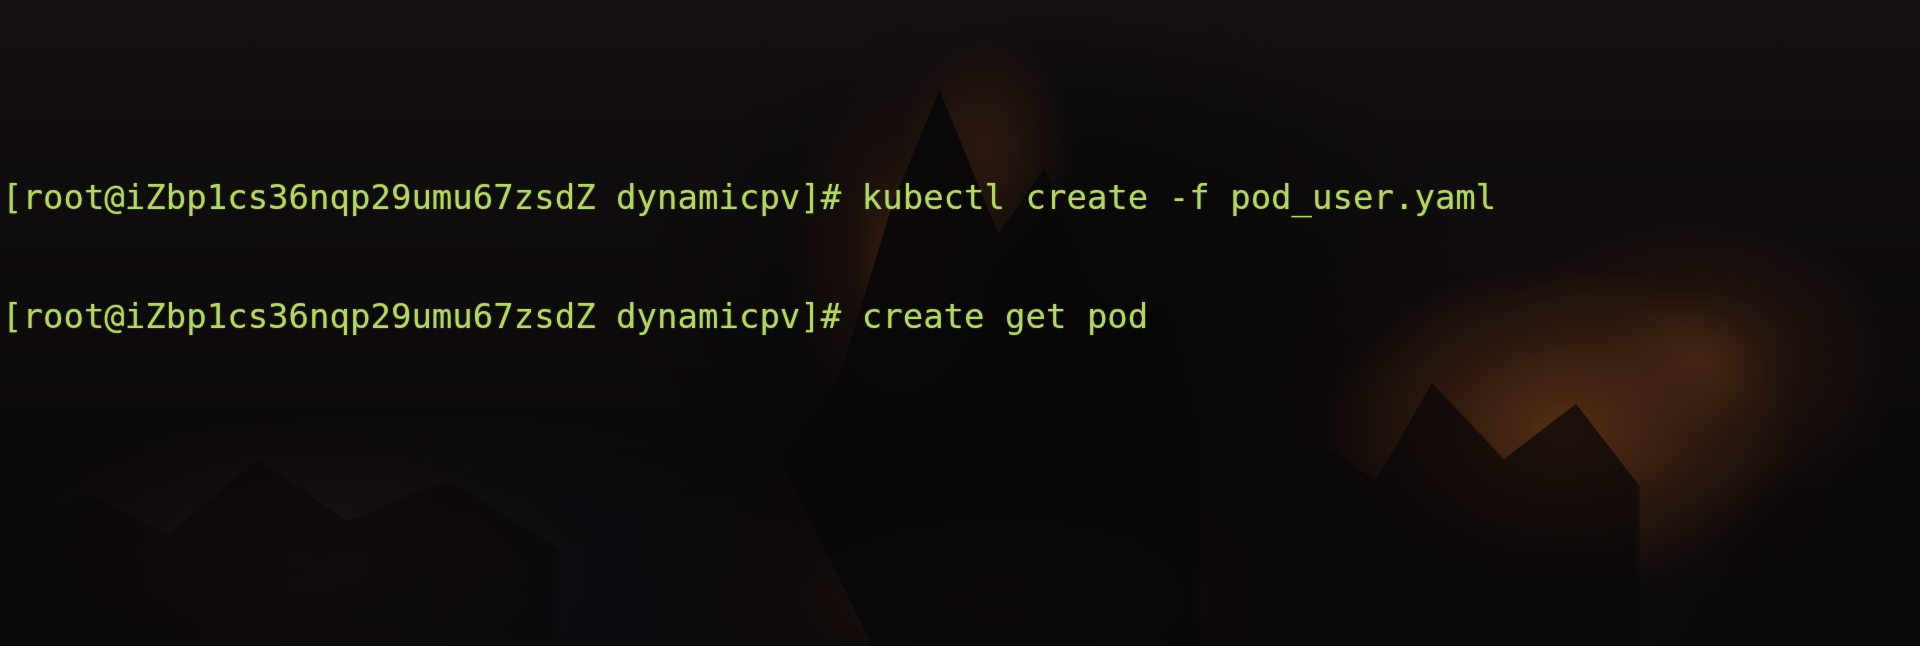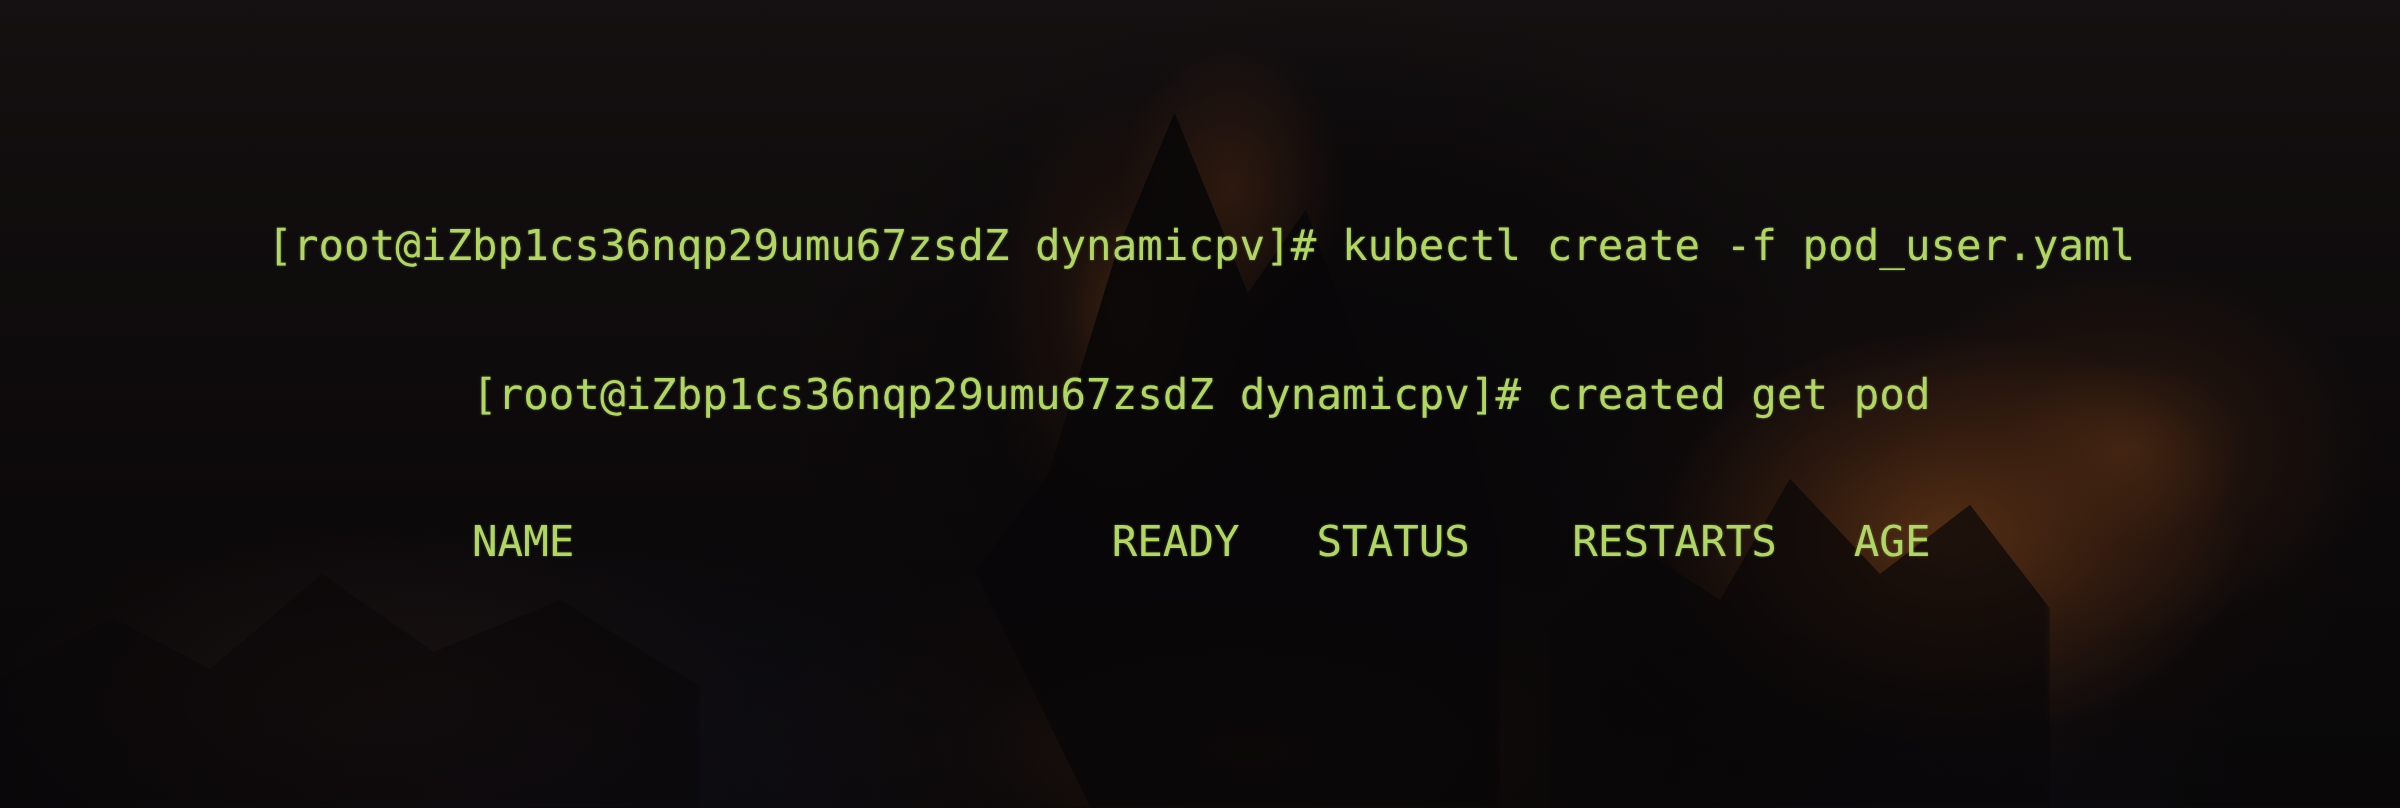--- a/index.html
+++ b/index.html
@@ -86,43 +86,41 @@
     font-size: 34px;
     line-height: 39.5px;
     letter-spacing: 0px;
     white-space: pre;
     text-shadow: 0 0 2px rgba(140,190,70,0.55);
   }
   .line {
     height: 39.5px;
     padding-left: 2px;
     white-space: pre;
-    text-align: center;
   }
   .line.clipped-top {
     height: 20px;
     overflow: hidden;
   }
 </style>
 </head>
 <body>
 
 <div id="terminal">
 
   <div id="wallpaper"></div>
   <div id="ridge-a"></div>
   <div id="ridge-b"></div>
   <div id="ridge-c"></div>
   <div id="veil"></div>
 
   <div id="screen">
     <div class="line clipped-top"></div>
     <div class="line">[root@iZbp1cs36nqp29umu67zsdZ dynamicpv]# kubectl create -f pod_user.yaml</div>
-    <div class="line">[root@iZbp1cs36nqp29umu67zsdZ dynamicpv]# created get pod</div>
-    <div class="line">NAME                     READY   STATUS    RESTARTS   AGE</div>
+    <div class="line">[root@iZbp1cs36nqp29umu67zsdZ dynamicpv]# create get pod</div>
     
     
     
     
     
     
     
     
     
   </div>

